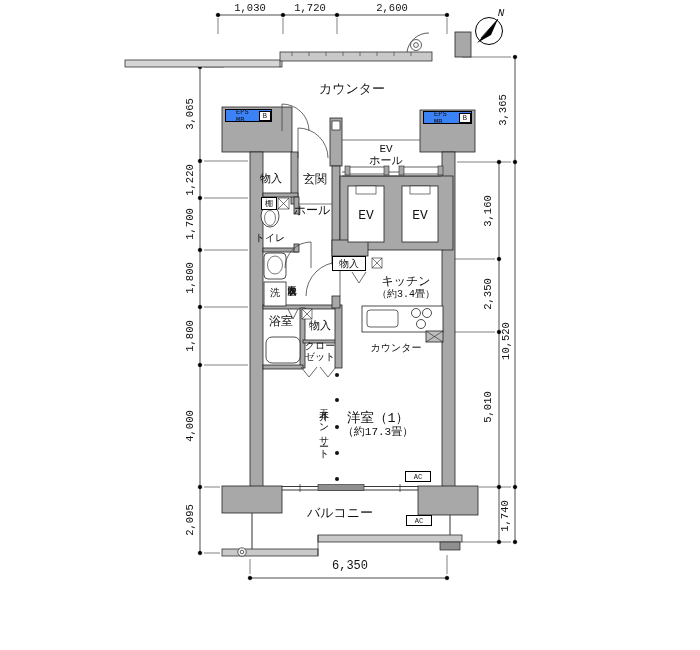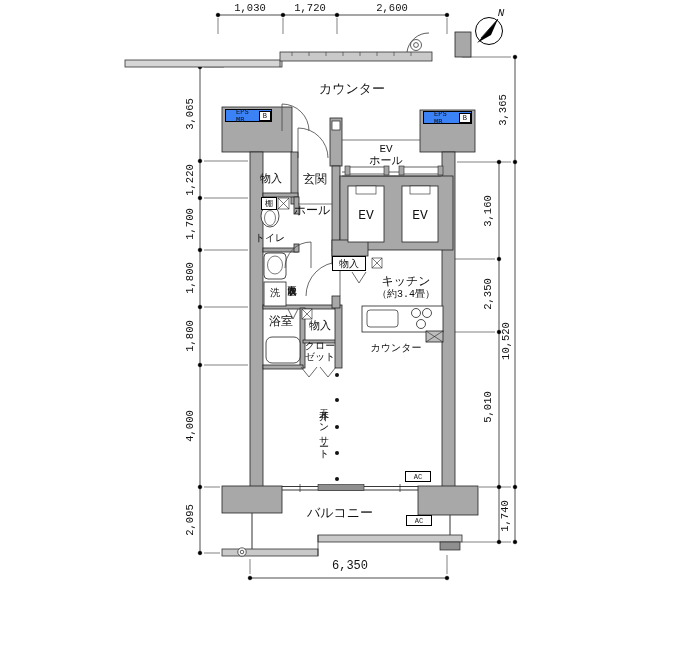--- a/index.html
+++ b/index.html
@@ -285,20 +285,24 @@
   </div>
   <div class="boxlbl" style="left:332px;top:256px;width:34px;height:15px;font-size:10px">
     <span>物入</span>
   </div>
   <div class="lbl" style="left:406px;top:288px">
     <span>キッチン</span>
     <span style="font-size:10px">（約3.4畳）</span>
   </div>
   <div class="lbl" style="left:396px;top:349px;font-size:10px">カウンター</div>
   <div class="lbl vert" style="left:323px;top:428px;font-size:10px">天井インサート</div>
+  <div class="lbl" style="left:378px;top:425px">
+    <span style="font-size:13.5px">洋室（1）</span>
+    <span style="font-size:11px">（約17.3畳）</span>
+  </div>
   <div class="lbl" style="left:340px;top:514px;font-size:13px">バルコニー</div>
   <div class="boxlbl" style="left:405px;top:471px;width:26px;height:11px;font-size:7px">
     <span>AC</span>
   </div>
   <div class="boxlbl" style="left:406px;top:515px;width:26px;height:11px;font-size:7px">
     <span>AC</span>
   </div>
 
   <div class="lbl north-n" style="left:501px;top:13px">N</div>
 

